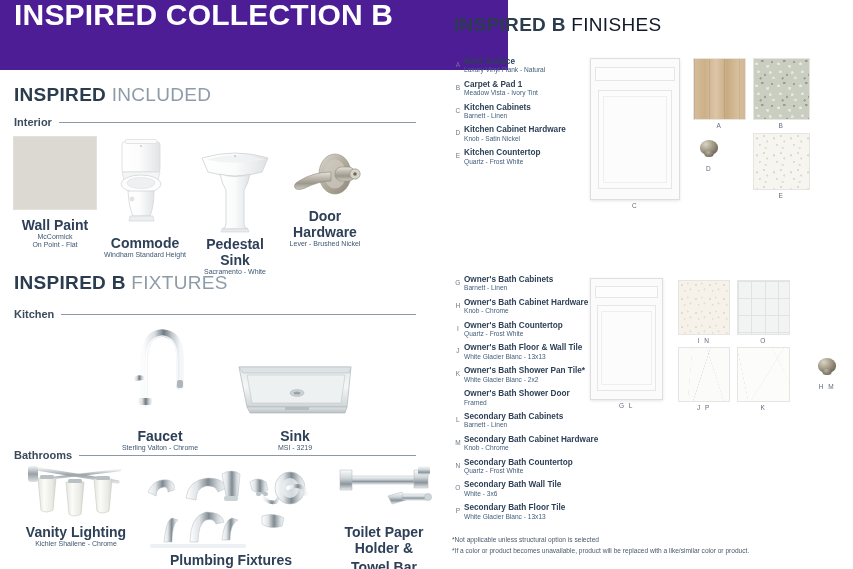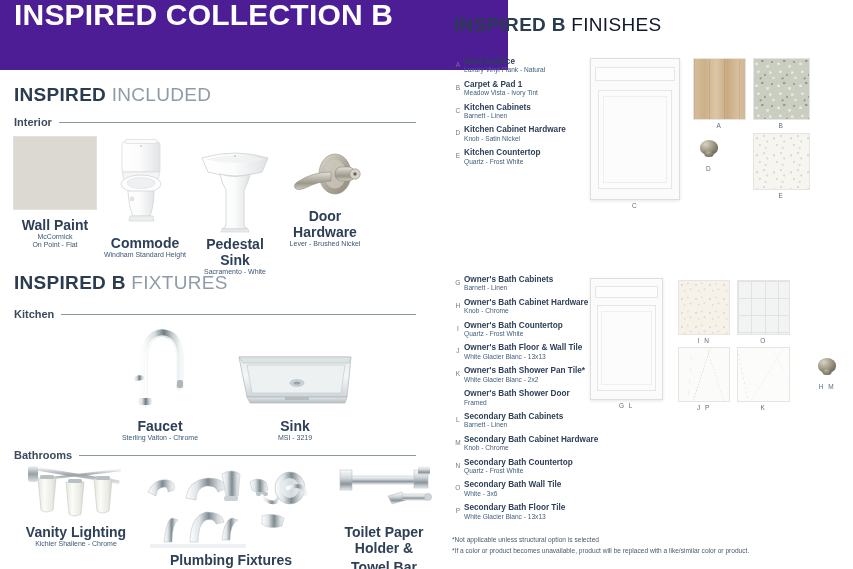--- a/index.html
+++ b/index.html
@@ -311,21 +311,21 @@
                 <stop offset="1" stop-color="#f4f6f7"></stop>
               </linearGradient>
             </defs>
             <path d="M32 86 L32 44 Q32 16 50 15 Q68 16 68 40 L68 68" fill="none" stroke="url(#chr)" stroke-width="7.5" stroke-linecap="round"></path>
             <path d="M34 84 L34 46 Q34 19 50 18 Q65 19 65 41 L65 66" fill="none" stroke="#ffffff" stroke-width="1.6" opacity="0.8" stroke-linecap="round"></path>
             <rect x="26" y="80" width="14" height="7" rx="2" fill="url(#chr)"></rect>
             <path d="M32 58 Q24 56 22 60 Q21 63 24 63 Q29 62 32 62 Z" fill="url(#chr)"></path>
             <rect x="65" y="62" width="6" height="8" rx="2" fill="#aeb6bb"></rect>
           </svg>
         </div>
-        <div class="cap-name" style="margin-top:10px;">Faucet</div>
+        <div class="cap-name" style="margin-top:20px;">Faucet</div>
         <div class="cap-sub">Sterling Valton - Chrome</div>
       </div>
 
       <div class="prod" style="width:150px;">
         <div class="art" style="margin-bottom:6px;">
           <svg width="120" height="62" viewBox="0 0 120 62">
             <defs>
               <linearGradient id="ss" x1="0" y1="0" x2="0" y2="1">
                 <stop offset="0" stop-color="#e8ebed"></stop>
                   <stop offset="0.5" stop-color="#f4f6f7"></stop>

